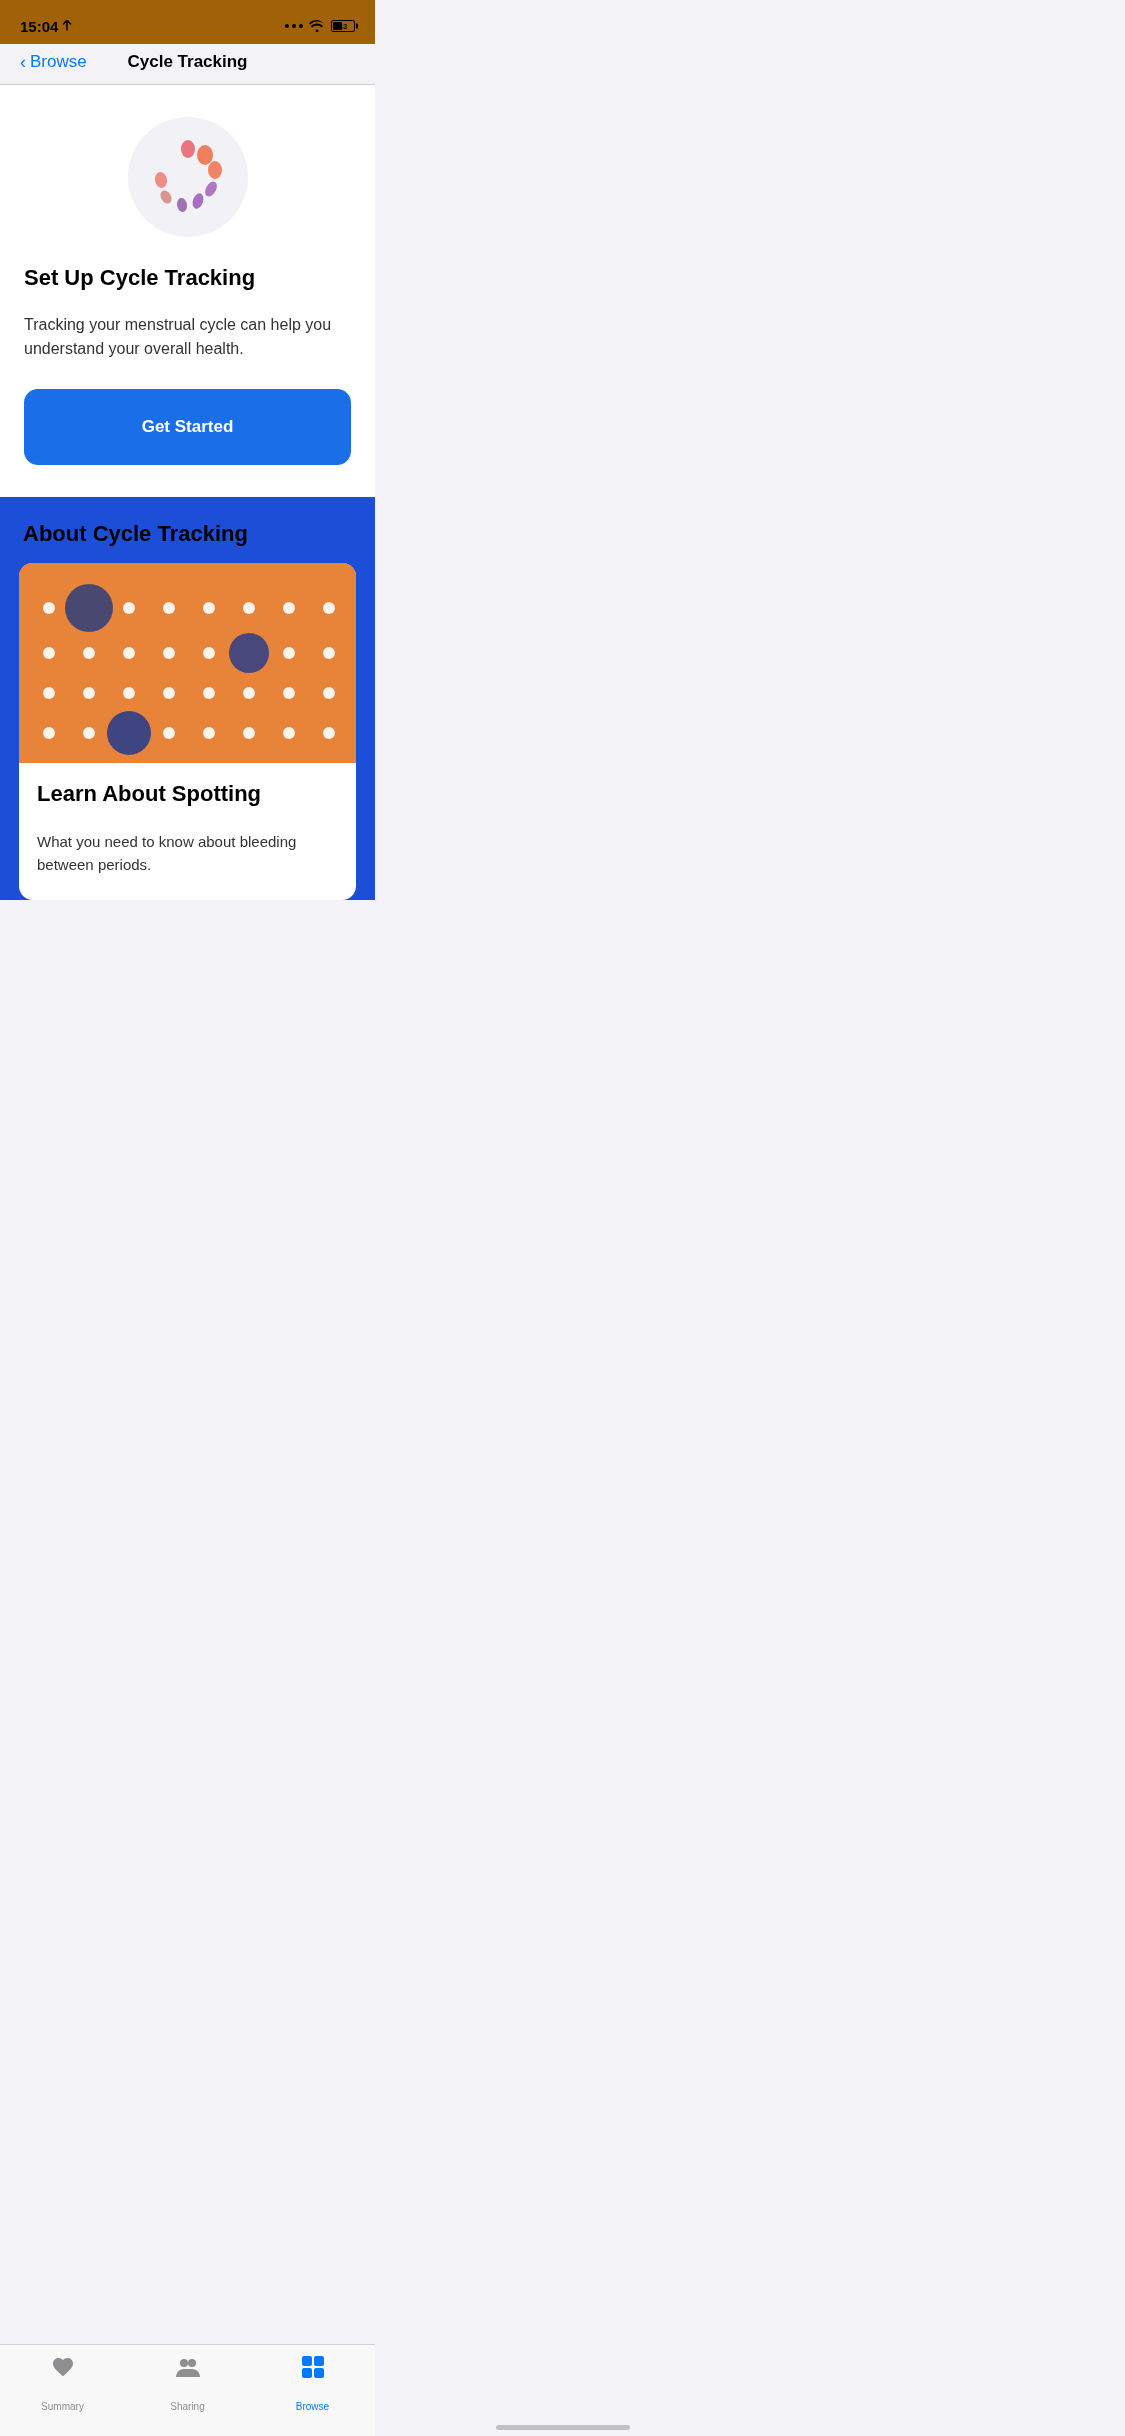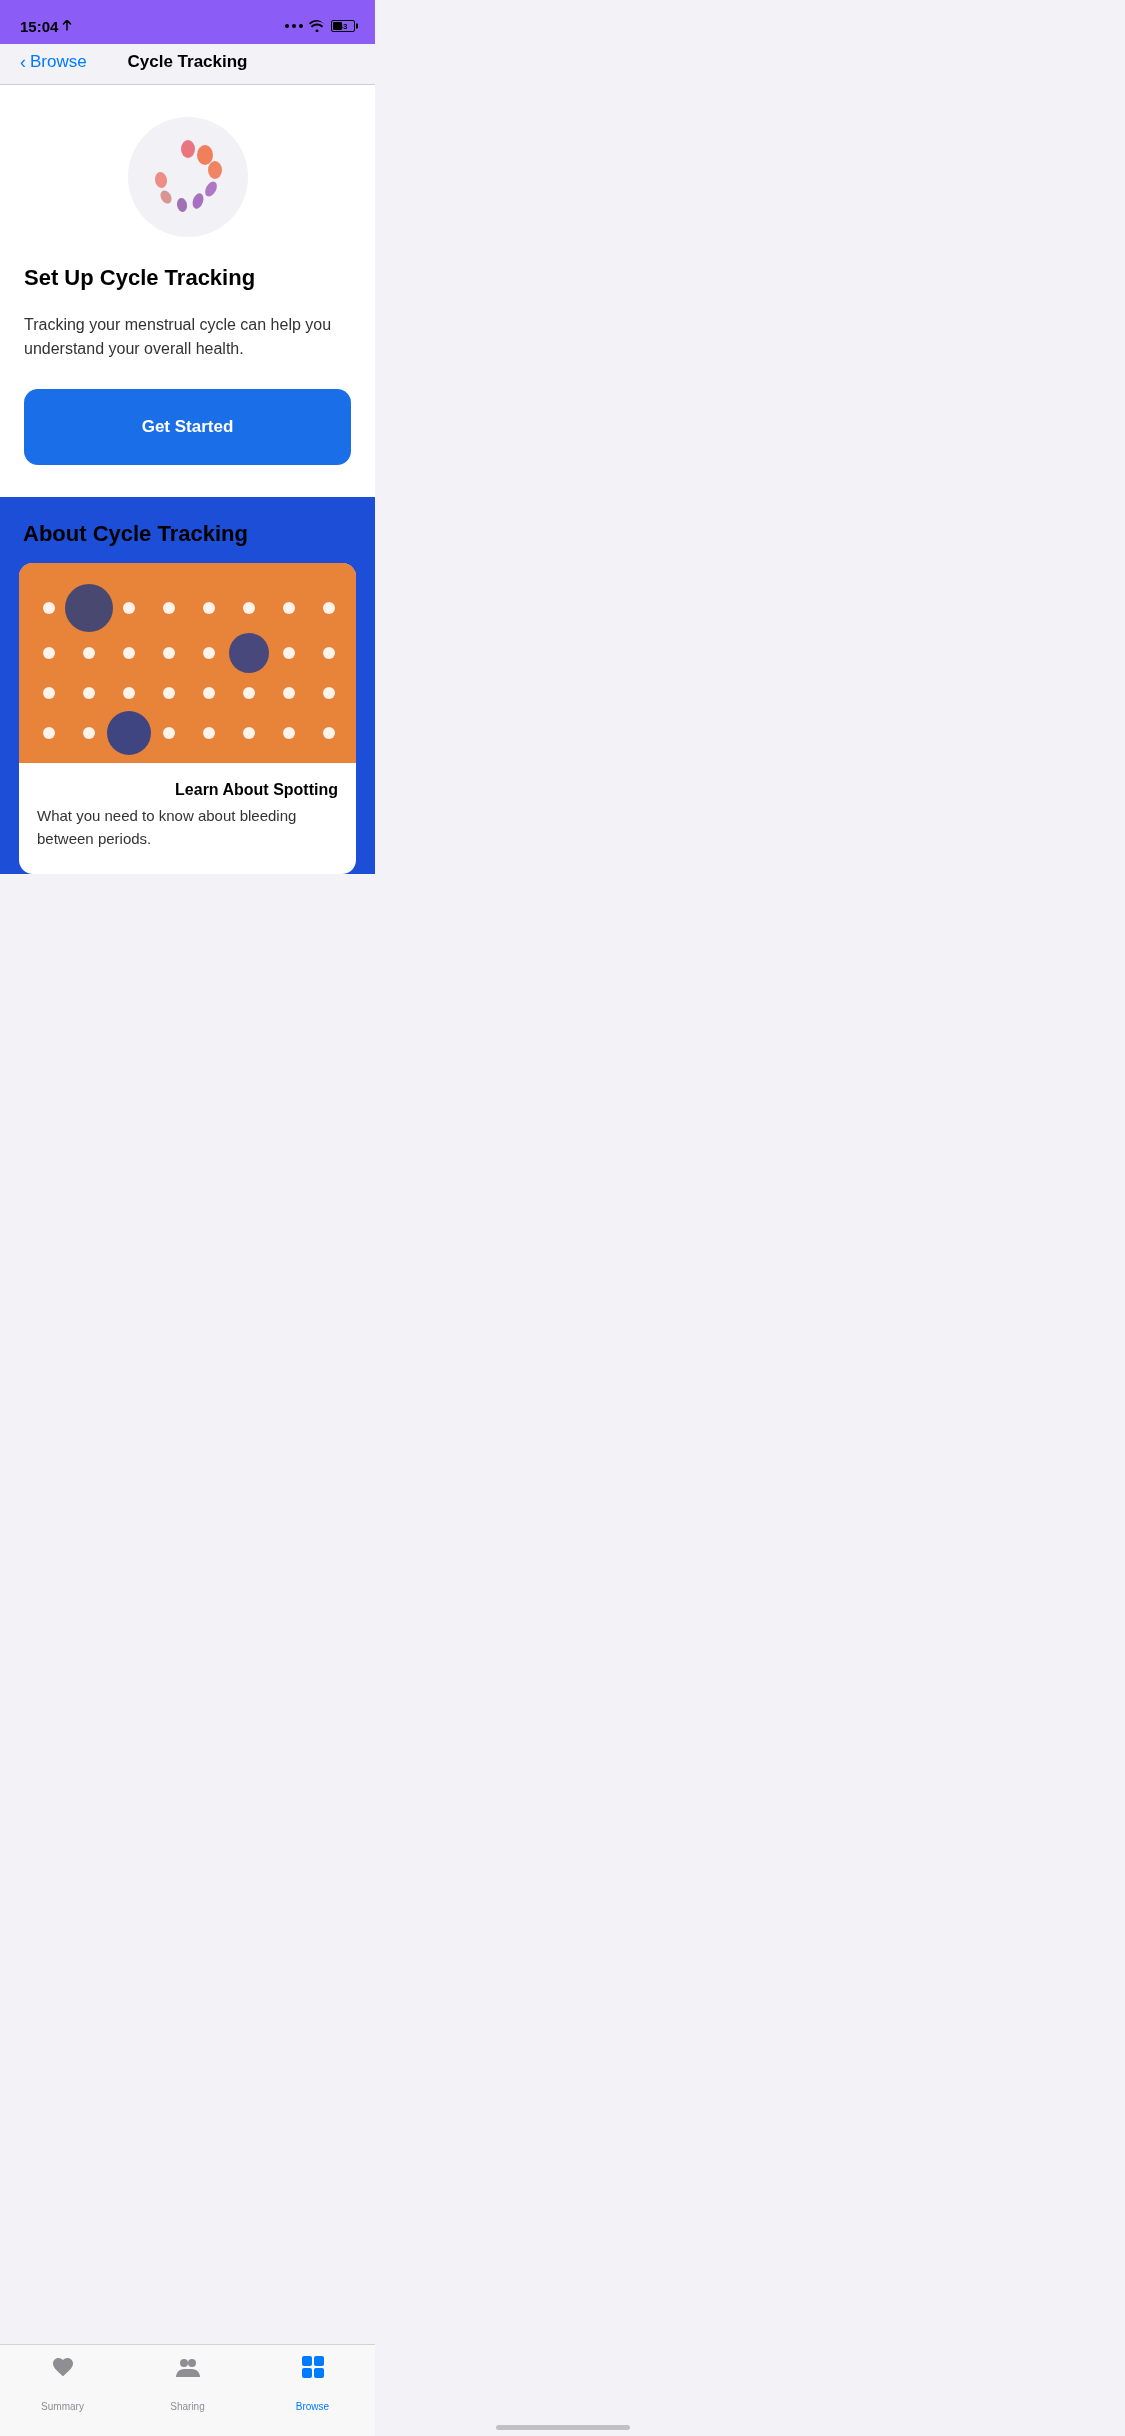--- a/index.html
+++ b/index.html
@@ -8,21 +8,21 @@
     body {
       width: 375px;
       min-height: 812px;
       background: #f2f2f7;
       font-family: -apple-system, 'SF Pro Display', 'Helvetica Neue', Arial, sans-serif;
       overflow-x: hidden;
     }
 
     
     .status-bar {
-      background: #8b5cf6;
+      background: #a16207;
       padding: 14px 20px 6px 20px;
       display: flex;
       justify-content: space-between;
       align-items: center;
       height: 44px;
     }
     .status-time {
       font-size: 15px;
       font-weight: 600;
       color: #000;
@@ -197,25 +197,24 @@
       height: 200px;
       position: relative;
       overflow: hidden;
     }
 
     .card-text {
       padding: 18px 18px 24px;
     }
 
     .card-title {
-      font-size: 16px;
+      font-size: 22px;
       font-weight: 700;
       color: #000;
-      margin-bottom: 6px;
-      text-align: right;
+      margin-bottom: 24px;
     }
 
     .card-desc {
       font-size: 15px;
       color: #333;
       line-height: 1.5;
     }
 
     
     .tab-bar {

